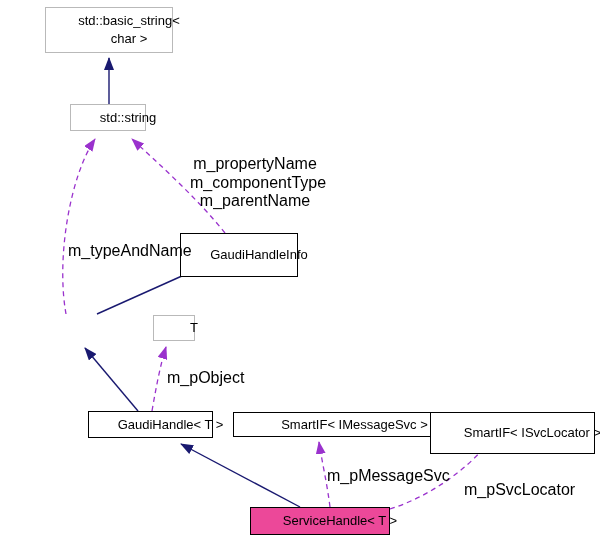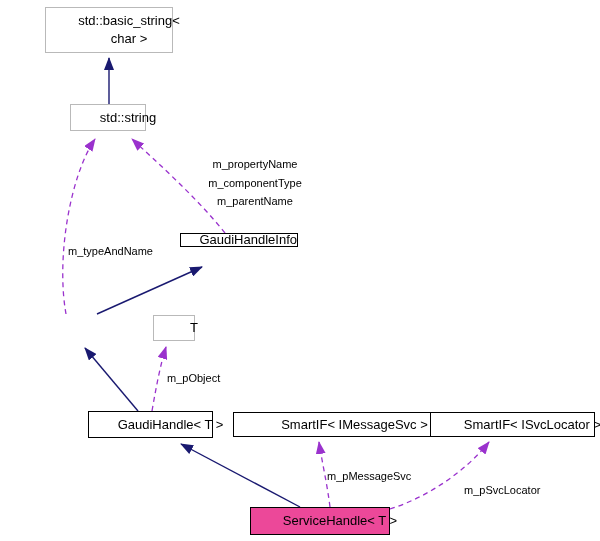--- a/index.html
+++ b/index.html
@@ -39,21 +39,21 @@
     padding-left: 40px;
   }
   .node.external {
     border: 1px solid #b9b9b9;
   }
   .node.current {
     background: #ec4899;
   }
   .edge-label {
     position: absolute;
-    font-size: 11px;
+    font-size: 16px;
     line-height: 18px;
     color: #000000;
     white-space: nowrap;
   }
   .edge-label.multiline {
     text-align: center;
     line-height: 18.5px;
   }
 </style>
 </head>
@@ -85,38 +85,38 @@
 
   <div class="node external" style="left:45px; top:7px; width:128px; height:46px;">
     <div>std::basic_string&lt;</div>
     <div>char &gt;</div>
   </div>
 
   <div class="node external" style="left:70px; top:104px; width:76px; height:27px;">
     <div>std::string</div>
   </div>
 
-  <div class="node" style="left:180px; top:233px; width:118px; height:14px;align-items:flex-end;">
+  <div class="node" style="left:180px; top:233px; width:118px; height:44px;">
     <div>GaudiHandleInfo</div>
   </div>
 
 
   <div class="node external" style="left:153px; top:315px; width:40px; height:26px;">
     <div>T</div>
   </div>
 
   <div class="node" style="left:88px; top:411px; width:125px; height:27px;">
     <div>GaudiHandle&lt; T &gt;</div>
   </div>
 
   <div class="node" style="left:233px; top:412px; width:203px; height:25px;">
     <div>SmartIF&lt; IMessageSvc &gt;</div>
   </div>
 
-  <div class="node" style="left:430px; top:412px; width:165px; height:25px;text-align:center;">
+  <div class="node" style="left:430px; top:412px; width:165px; height:42px;text-align:center;">
     <div>SmartIF&lt; ISvcLocator &gt;</div>
   </div>
 
   <div class="node current" style="left:250px; top:507px; width:140px; height:28px;">
     <div>ServiceHandle&lt; T &gt;</div>
   </div>
 
   <div class="edge-label multiline" style="left:190px; top:155px; width:130px;">
     <div>m_propertyName</div>
     <div>m_componentType</div>

